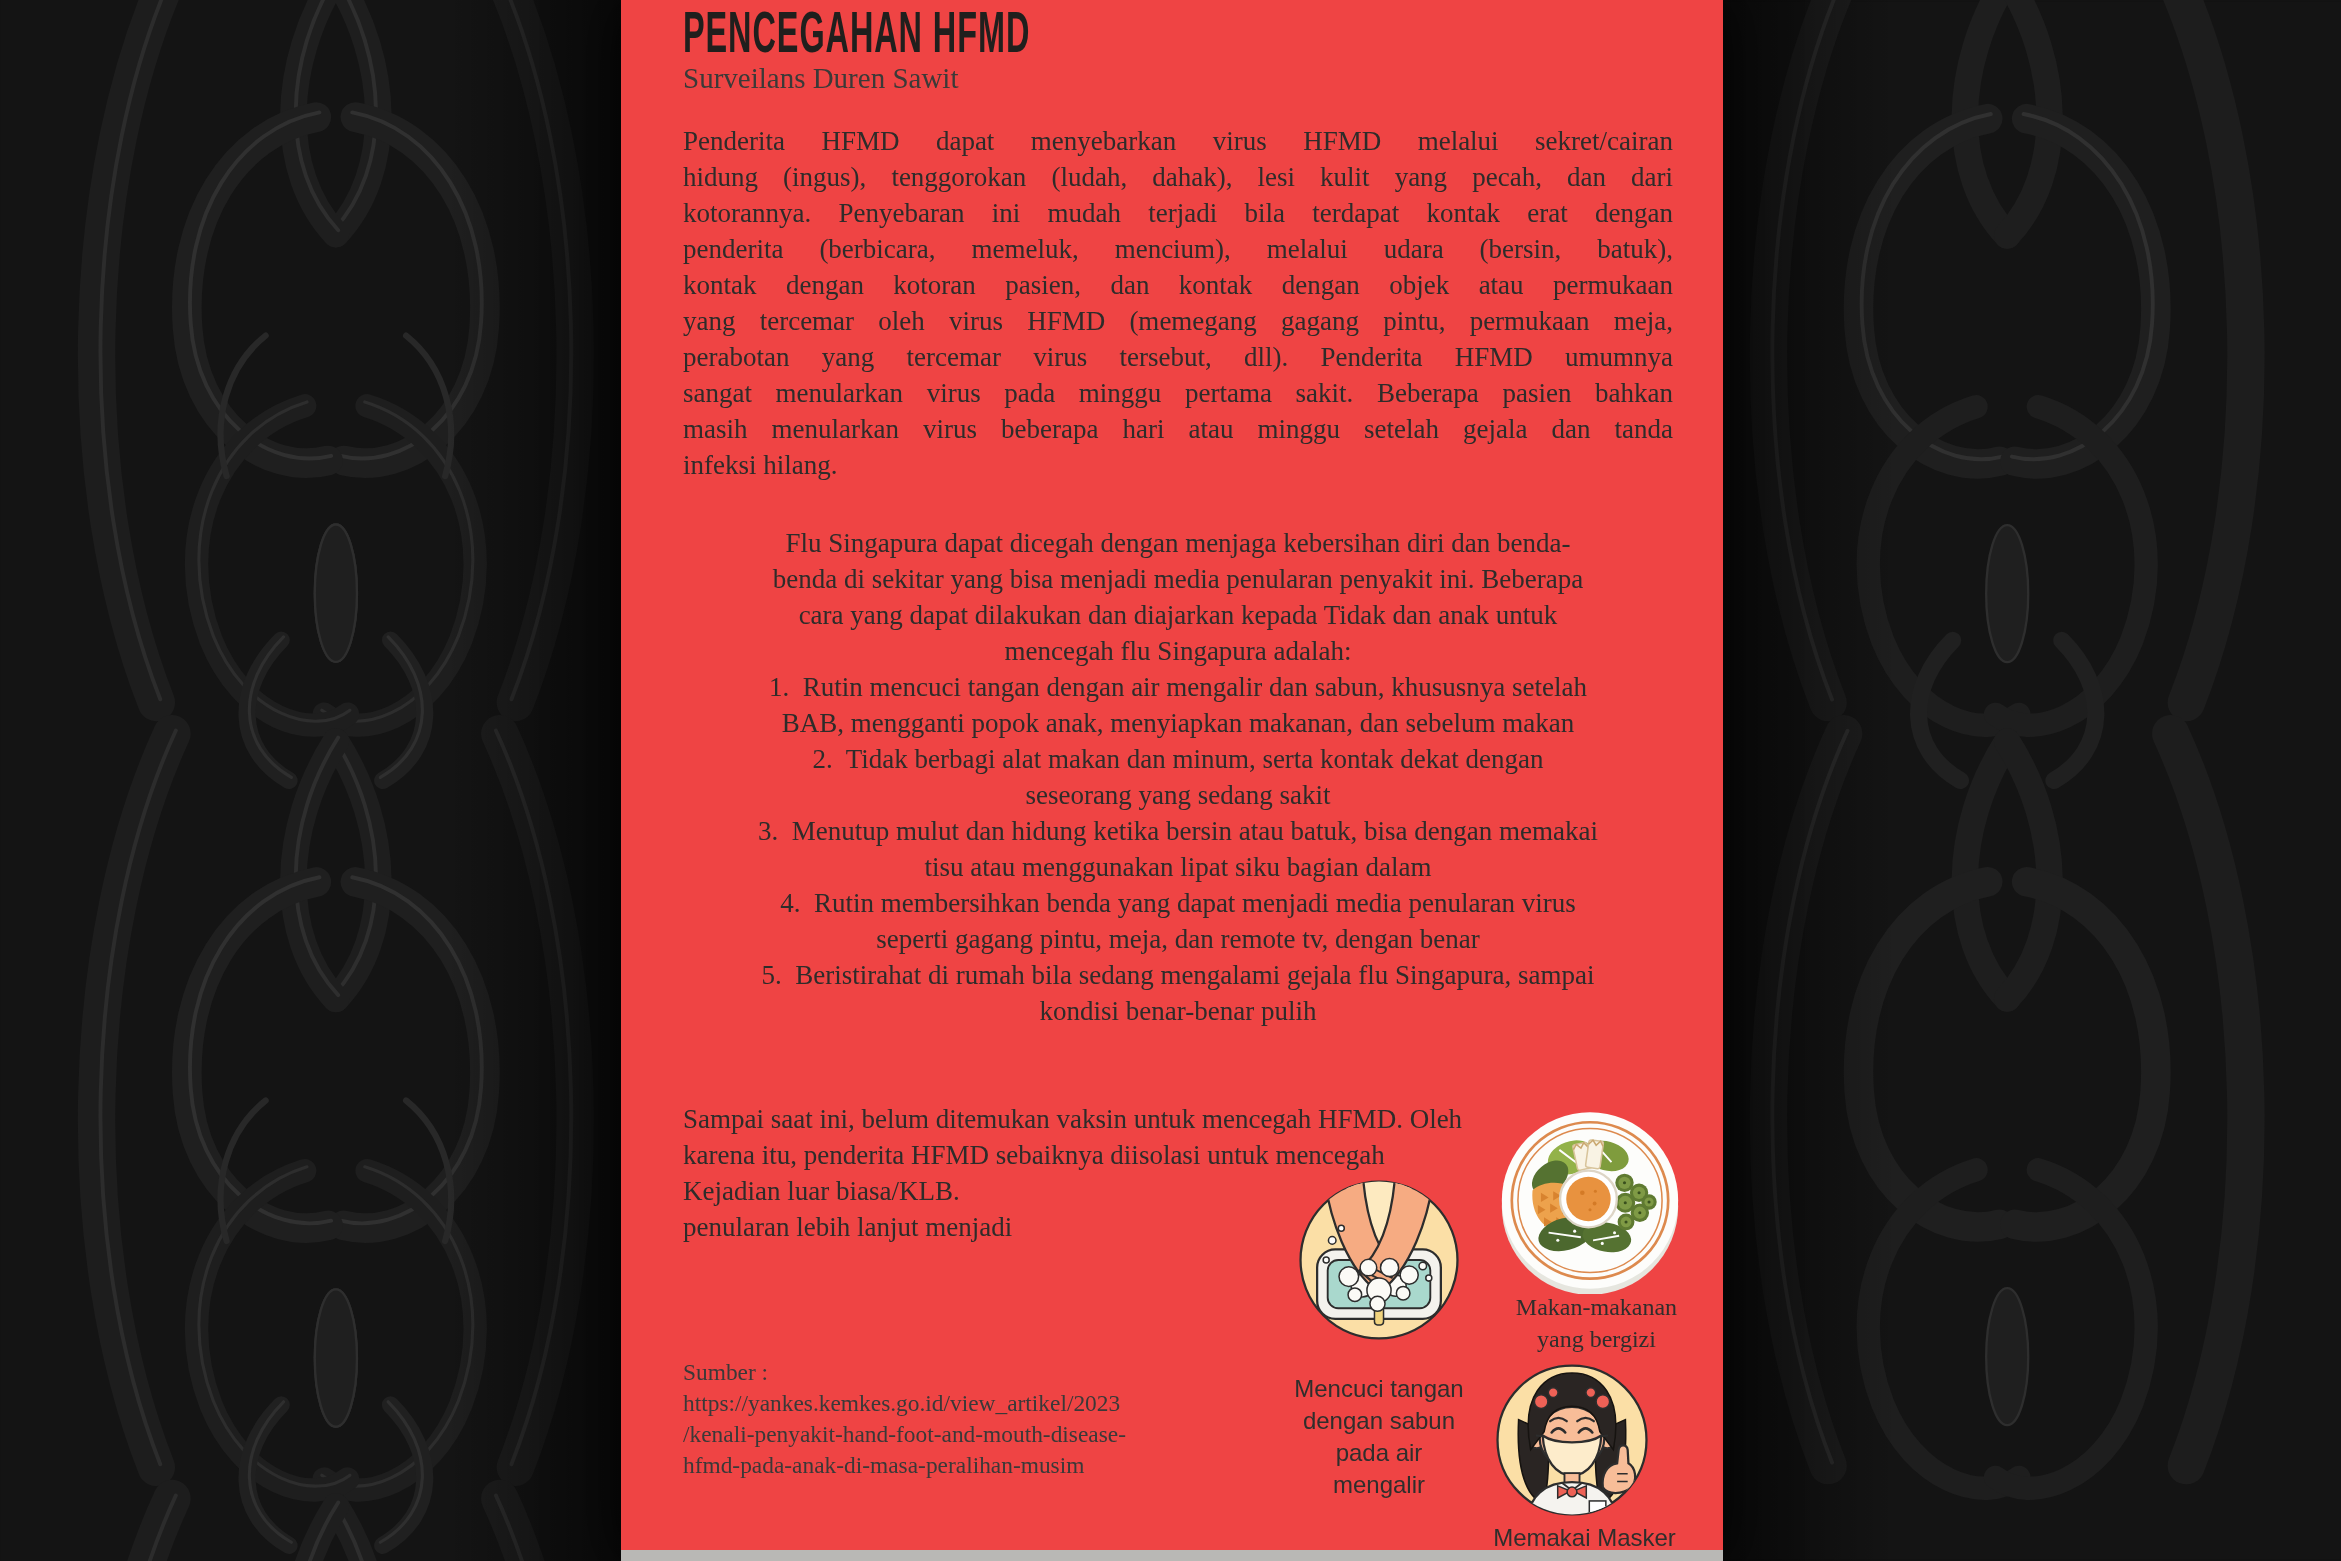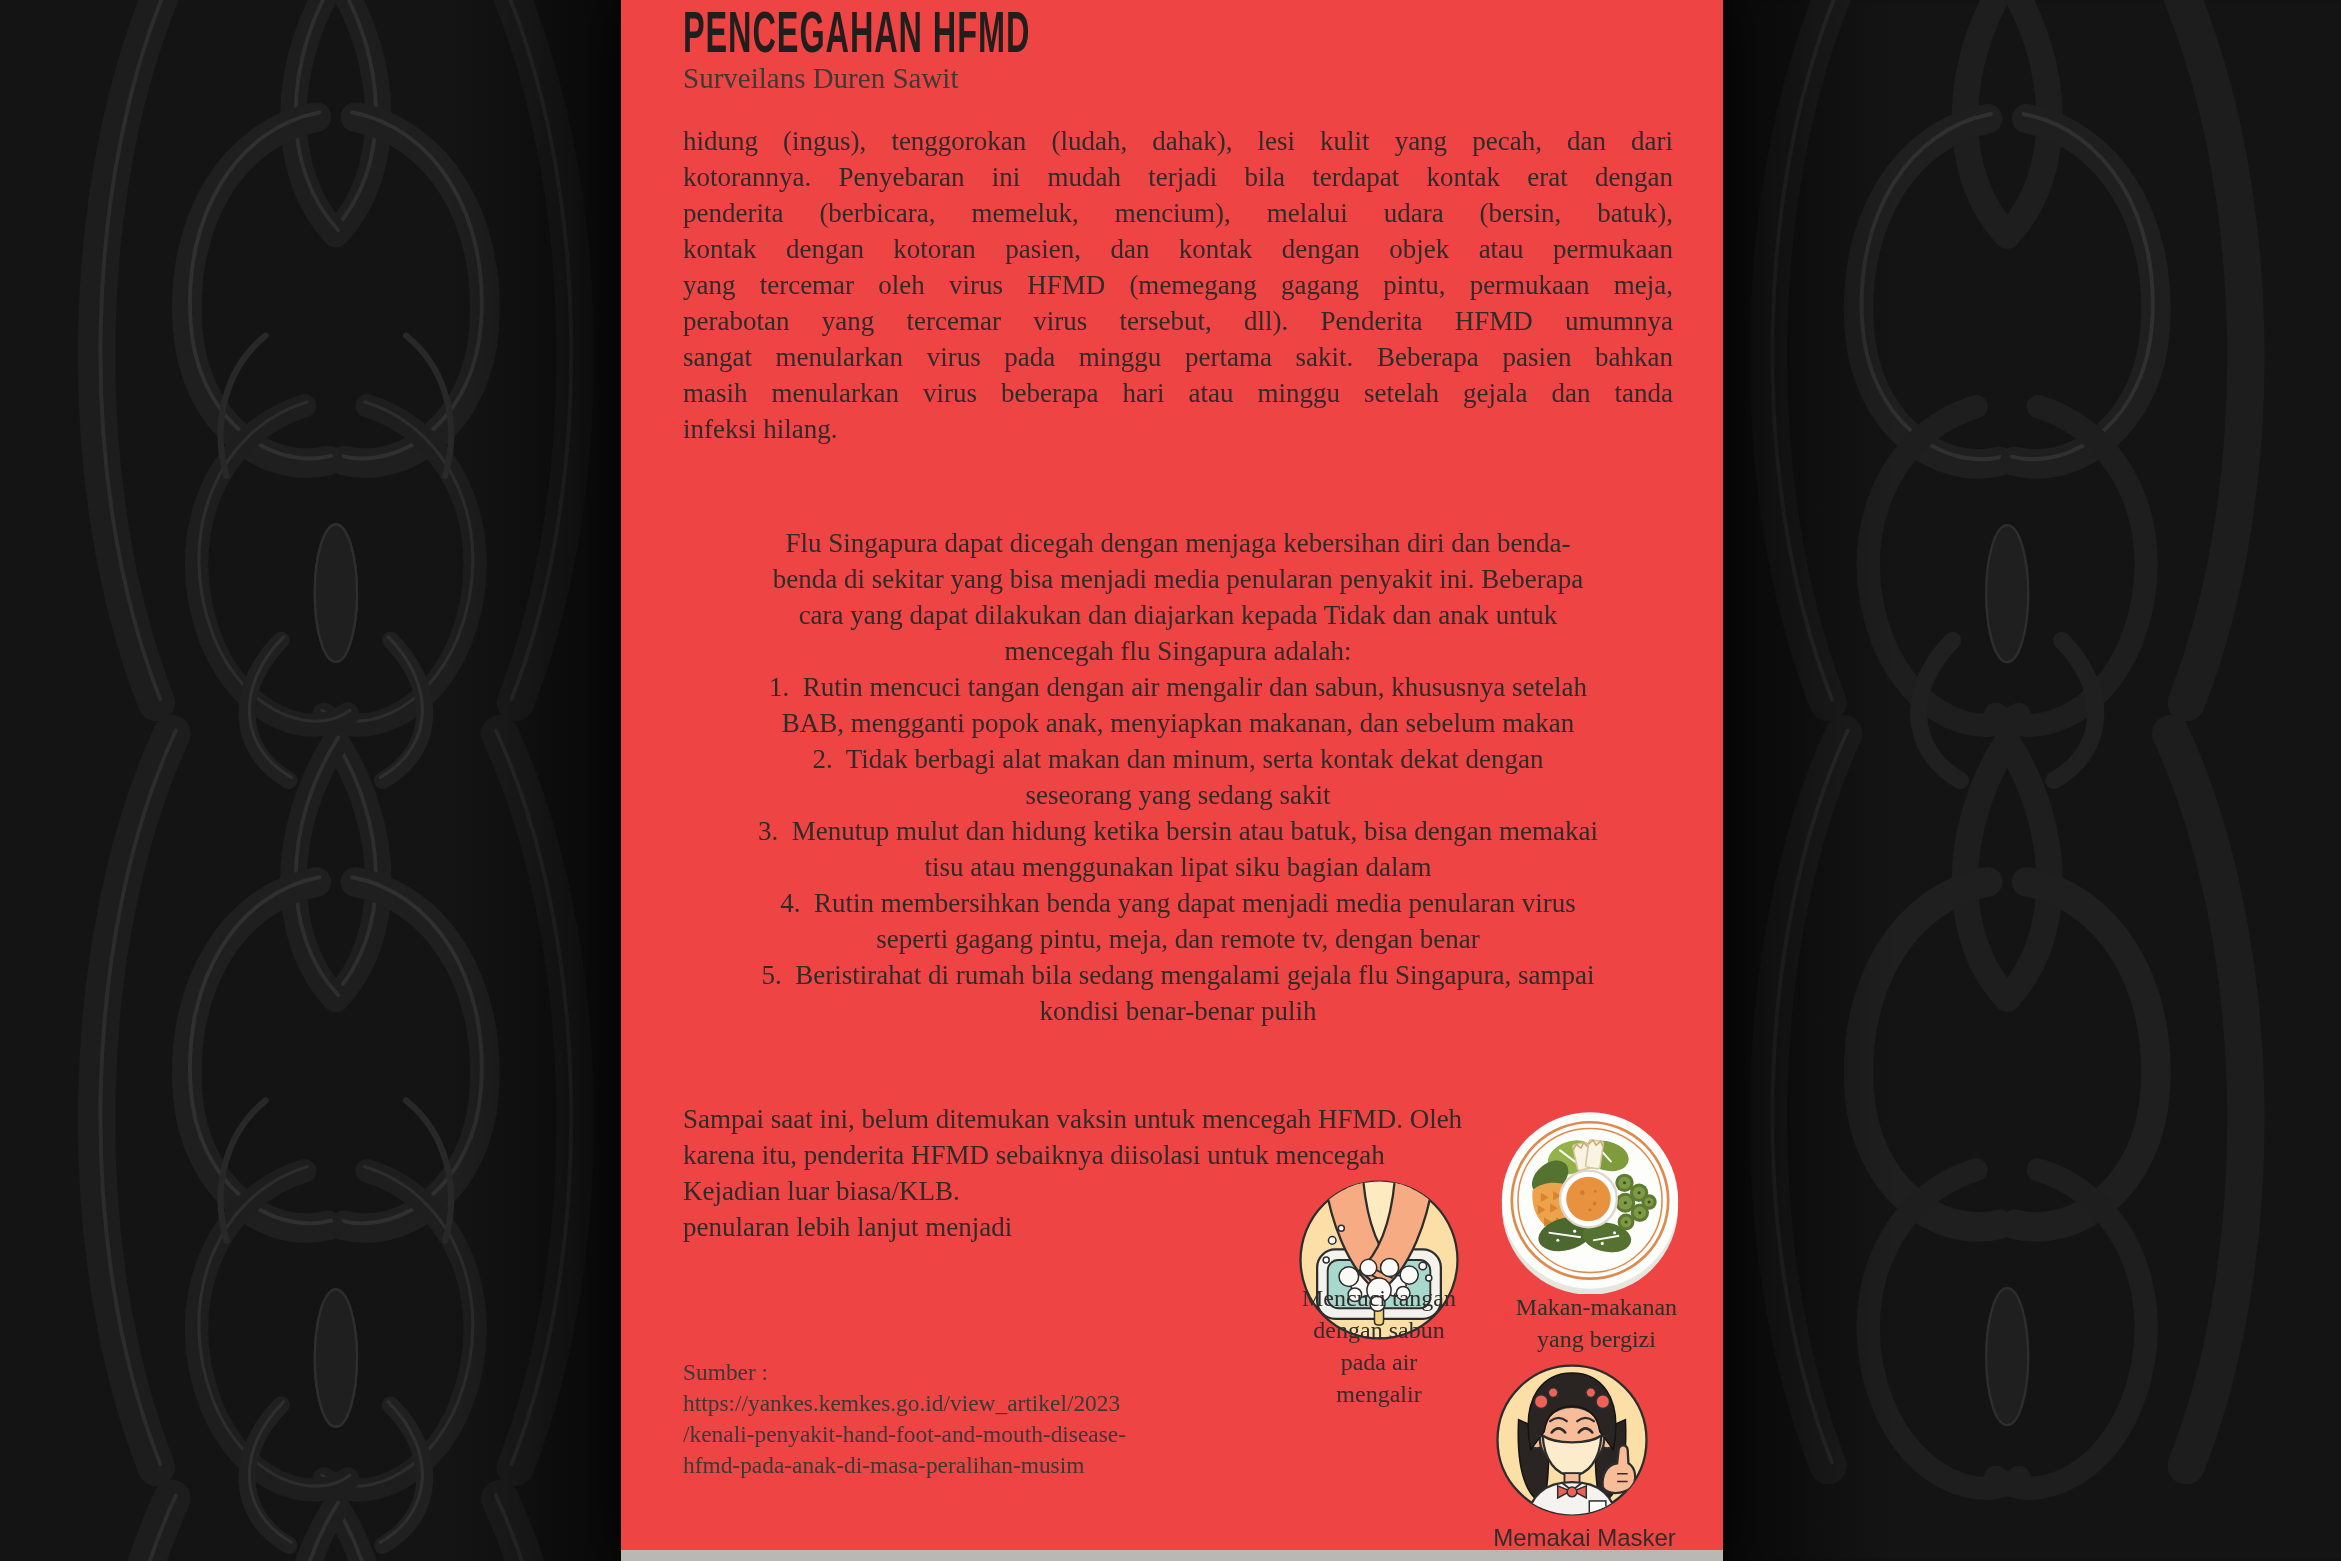--- a/index.html
+++ b/index.html
@@ -28,21 +28,21 @@
   .p1{top:123px;}
   .p2{top:525px;text-align:center;}
   .p3{top:1101px;}
 
   .source{position:absolute;left:62px;top:1313px;width:593px;font-size:23.4px;line-height:31px;color:#3a3938;margin-top:44px;}
   .source .ln{white-space:pre;}
 
   .illus{position:absolute;}
   .caption{position:absolute;font-family:"Liberation Sans","DejaVu Sans",sans-serif;font-size:24px;line-height:32px;color:#2f2e2c;text-align:center;}
   .caption .ln{white-space:pre;text-align:center;}
-  .cap-handwash{left:629px;top:1282px;width:258px;font-family:Liberation Serif, serif;}
+  .cap-handwash{left:629px;top:1373px;width:258px;}
   .cap-food{left:843px;top:1291px;width:265px;font-family:Liberation Serif, serif;}
   .cap-mask{left:831px;top:1522px;width:265px;}
 </style>
 </head>
 <body>
 
 <div class="stage">
 
   <div class="side left">
     <svg width="621" height="1561" viewBox="0 0 795 2000" xmlns="http://www.w3.org/2000/svg">
@@ -124,20 +124,21 @@
     </svg>
     <div class="shade"></div>
   </div>
 
   <div class="paper">
 
     <div class="doc-title">PENCEGAHAN HFMD</div>
     <div class="doc-subtitle">Surveilans Duren Sawit</div>
 
     <div class="para justify p1">
+        <div class="ln">Penderita HFMD dapat menyebarkan virus HFMD melalui sekret/cairan</div>
         <div class="ln">hidung (ingus), tenggorokan (ludah, dahak), lesi kulit yang pecah, dan dari</div>
         <div class="ln">kotorannya. Penyebaran ini mudah terjadi bila terdapat kontak erat dengan</div>
         <div class="ln">penderita (berbicara, memeluk, mencium), melalui udara (bersin, batuk),</div>
         <div class="ln">kontak dengan kotoran pasien, dan kontak dengan objek atau permukaan</div>
         <div class="ln">yang tercemar oleh virus HFMD (memegang gagang pintu, permukaan meja,</div>
         <div class="ln">perabotan yang tercemar virus tersebut, dll). Penderita HFMD umumnya</div>
         <div class="ln">sangat menularkan virus pada minggu pertama sakit. Beberapa pasien bahkan</div>
         <div class="ln">masih menularkan virus beberapa hari atau minggu setelah gejala dan tanda</div>
         <div class="ln">infeksi hilang.</div>
       </div>

